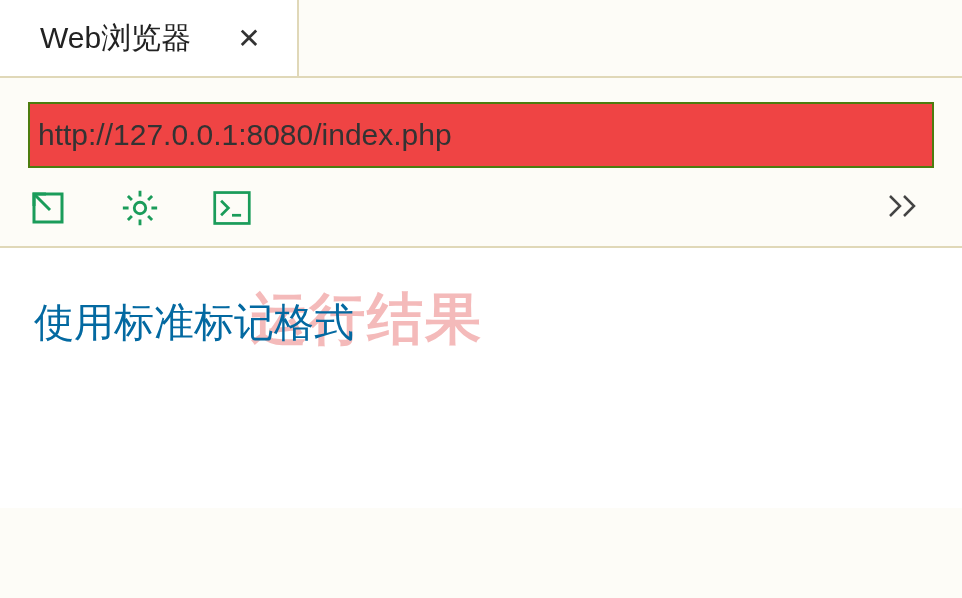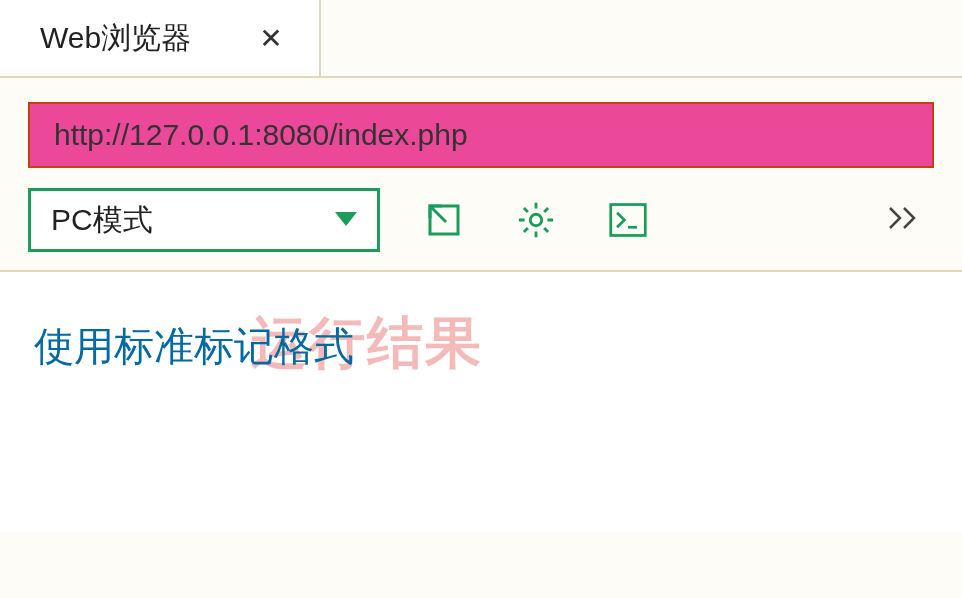--- a/index.html
+++ b/index.html
@@ -25,43 +25,43 @@
       height: 78px;
       border-bottom: 2px solid #e0d8b8;
     }
     .tab {
       display: flex;
       align-items: center;
       background: #ffffff;
       border-right: 2px solid #e0d8b8;
       padding: 0 28px 0 40px;
       height: 100%;
-      gap: 60px;
+      gap: 38px;
     }
     .tab-title {
       font-size: 30px;
       color: #222;
     }
     .tab-close {
       font-size: 28px;
       color: #333;
       cursor: pointer;
       padding: 4px 8px;
       font-weight: 300;
     }
     .address-row {
       padding: 24px 28px 0 28px;
     }
     .address-bar {
       width: 100%;
-      border: 2px solid #c2410c;
-      background: #ec4899;
+      border: 2px solid #4d7c0f;
+      background: #ef4444;
       font-size: 30px;
       color: #333;
-      padding: 14px 24px;
+      padding: 14px 8px;
       font-family: inherit;
     }
     .toolbar-row {
       display: flex;
       align-items: center;
       padding: 20px 28px 0 28px;
       gap: 44px;
     }
     .mode-select {
       display: flex;
@@ -137,28 +137,20 @@
       <span class="tab-title">Web浏览器</span>
       <span class="tab-close">✕</span>
     </div>
   </div>
 
   <div class="address-row">
     <input class="address-bar" type="text" value="http://127.0.0.1:8080/index.php" style="">
   </div>
 
   <div class="toolbar-row">
-    <div class="mode-select">
-      <span class="mode-label">PC模式</span>
-      <span class="mode-arrow">
-        <svg width="22" height="16" viewBox="0 0 22 16">
-          <polygon points="0,0 22,0 11,14" fill="#1a9c5a"></polygon>
-        </svg>
-      </span>
-    </div>
 
     <div class="icon-group">
       <div class="tool-icon">
         <svg width="40" height="40" viewBox="0 0 40 40" fill="none" stroke="#1a9c5a" stroke-width="3">
           <rect x="6" y="6" width="28" height="28"></rect>
           <line x1="6" y1="6" x2="22" y2="22"></line>
           <polyline points="6,18 6,6 18,6" fill="none"></polyline>
         </svg>
       </div>
       <div class="tool-icon">

